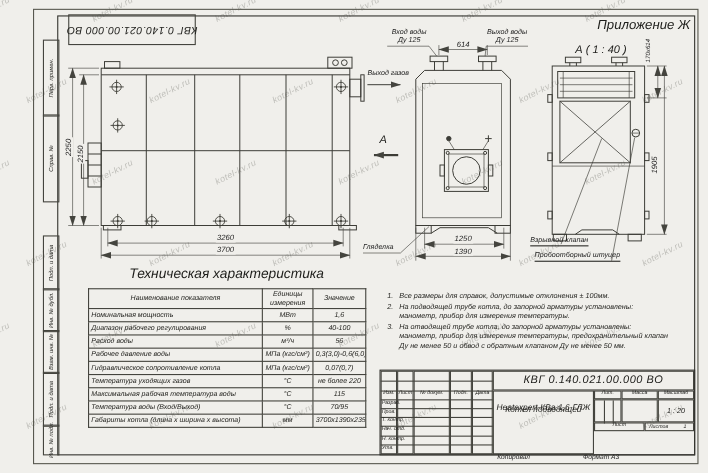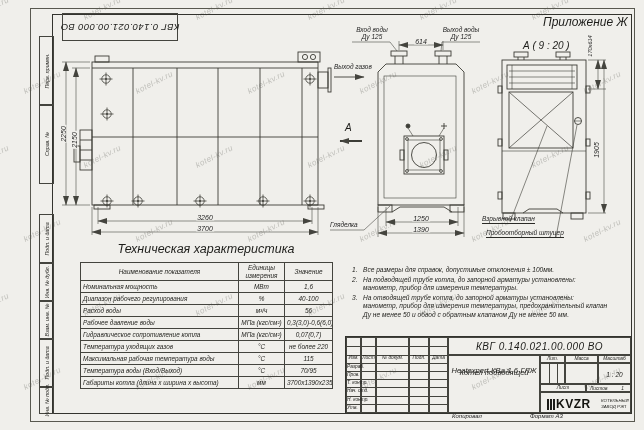--- a/index.html
+++ b/index.html
@@ -252,21 +252,21 @@
       <line x1="604" y1="60" x2="604" y2="213" marker-start="url(#arw)" marker-end="url(#arw)"></line>
     </g>
 
     <g stroke="#3c3c36" fill="none">
       <line x1="334" y1="77" x2="364" y2="77" stroke-width=".9" marker-end="url(#arw)"></line>
       <line x1="362" y1="141" x2="340" y2="141" stroke-width="2" marker-end="url(#arw)"></line>
     </g>
   </svg>
 
   <div class="abs it" style="left:519px;top:15px;font-size:12px;color:#1d1d1a;margin-left:24px;">Приложение Ж</div>
-  <div class="abs it" style="left:523px;top:40px;font-size:10px;color:#1d1d1a;">А ( 9 : 20 )</div>
+  <div class="abs it" style="left:523px;top:40px;font-size:10px;color:#1d1d1a;">А ( 1 : 40 )</div>
 
   <div class="abs lbl" style="left:352px;top:26px;width:40px;text-align:center;">
     <span style="display:block;">Вход воды</span>
     <span style="display:block;">Ду 125</span>
   </div>
   <div class="abs lbl" style="left:438px;top:26px;width:46px;text-align:center;">
     <span style="display:block;">Выход воды</span>
     <span style="display:block;">Ду 125</span>
   </div>
   <div class="abs lbl" style="left:334px;top:63px;">Выход газов</div>
@@ -416,25 +416,18 @@
       </div>
 
     <div class="tb bd" style="left:194px;top:47px;width:46px;height:8px;">
         <span class="cc tiny">Лист</span>
       </div>
     <div class="tb bd" style="left:240px;top:47px;width:45px;height:8px;">
       <span class="tb tiny" style="left:3px;top:2px;">Листов</span>
       <span class="tb tiny" style="right:6px;top:2px;">1</span>
     </div>
 
-    <div class="tb bd" style="left:194px;top:55px;width:91px;height:21px;">
-      <span class="tb" style="left:6px;top:4px;font-style:normal;font-weight:bold;font-size:12px;letter-spacing:.5px;color:#14140f;"><span class="logo-bars"></span><span>KVZR</span></span>
-      <span class="tb" style="left:60px;top:5px;font-size:4.4px;line-height:1.3;">
-        <span style="display:block;">КОТЕЛЬНЫЙ</span>
-        <span style="display:block;">ЗАВОД РЭП</span>
-      </span>
-    </div>
   </div>
 
   <span class="abs it" style="left:452px;top:413px;font-size:6px;">Копировал</span>
   <span class="abs it" style="left:530px;top:413px;font-size:6px;">Формат А3</span>
 
 </div>
 
 </body></html>

